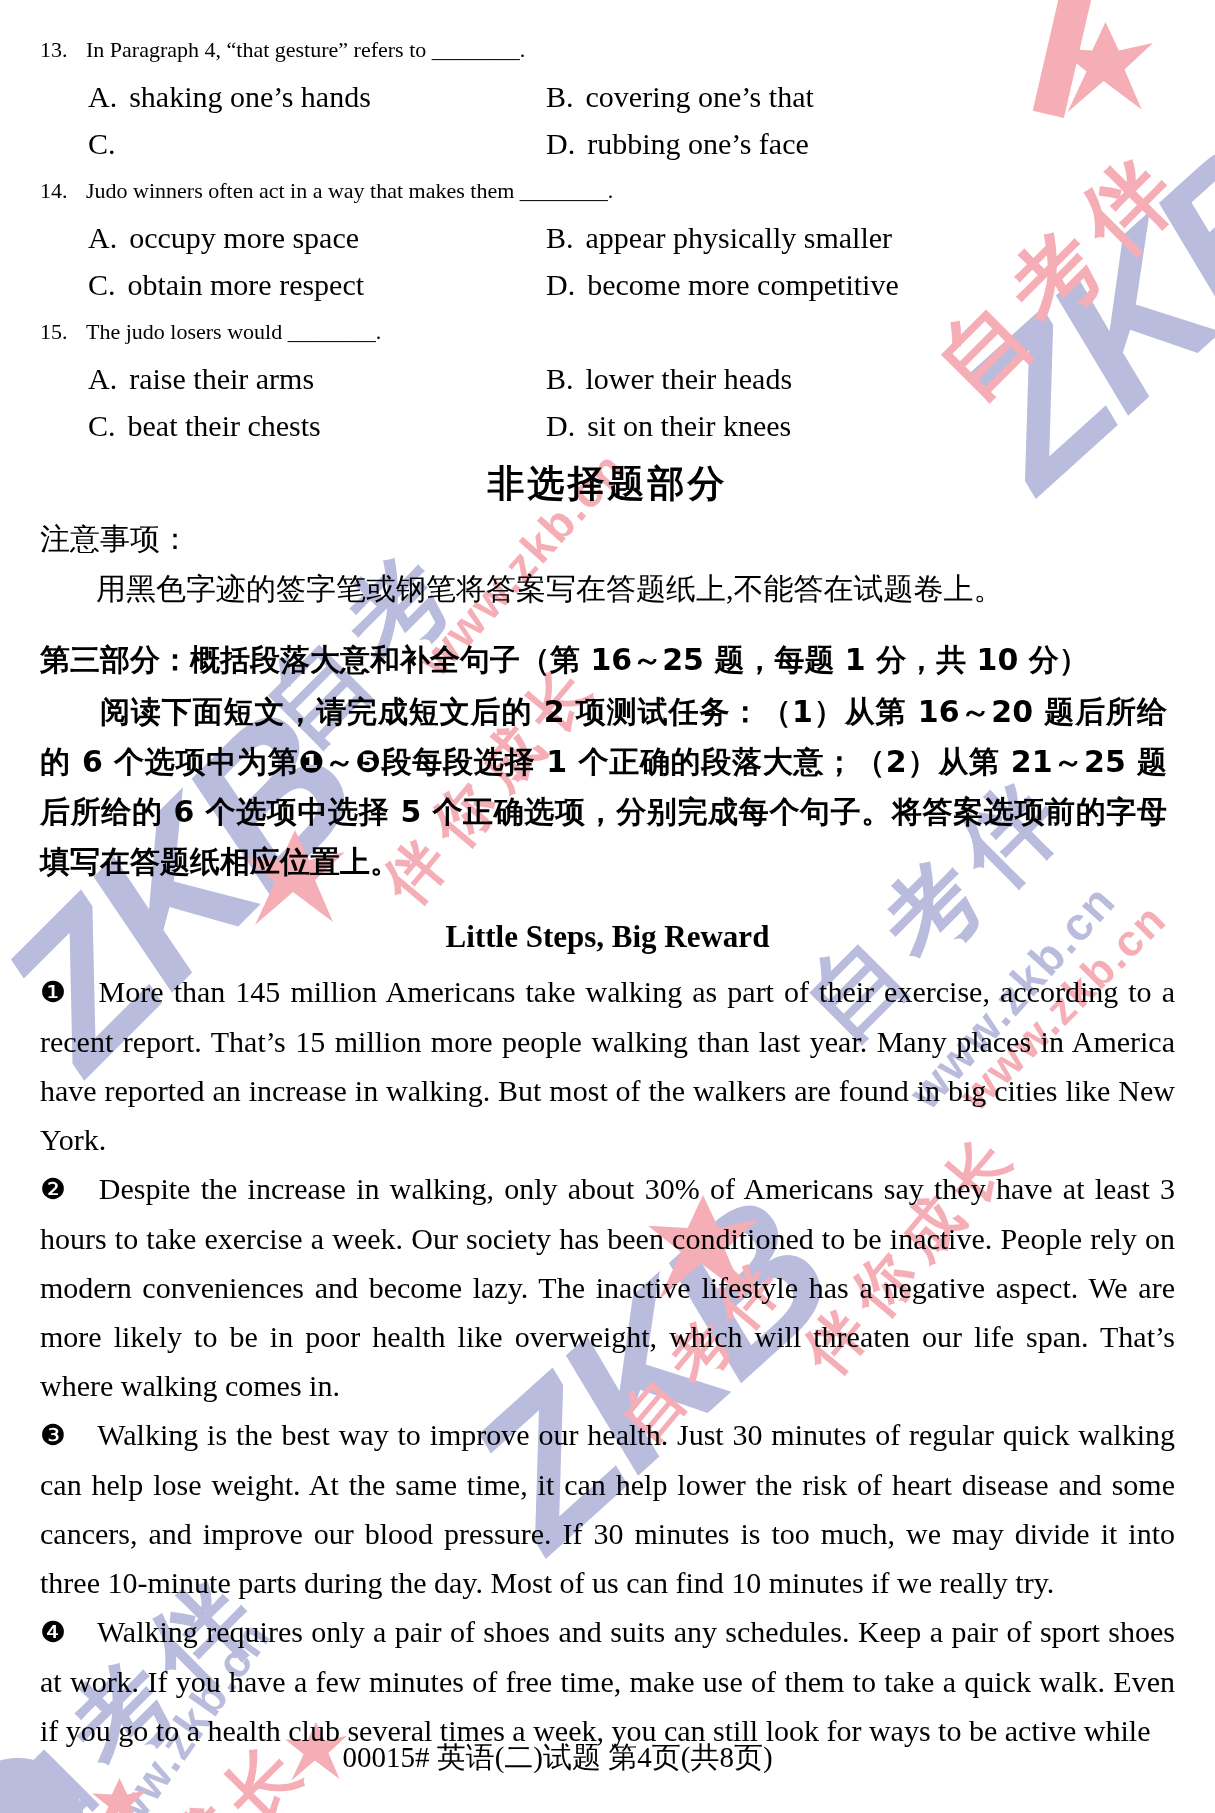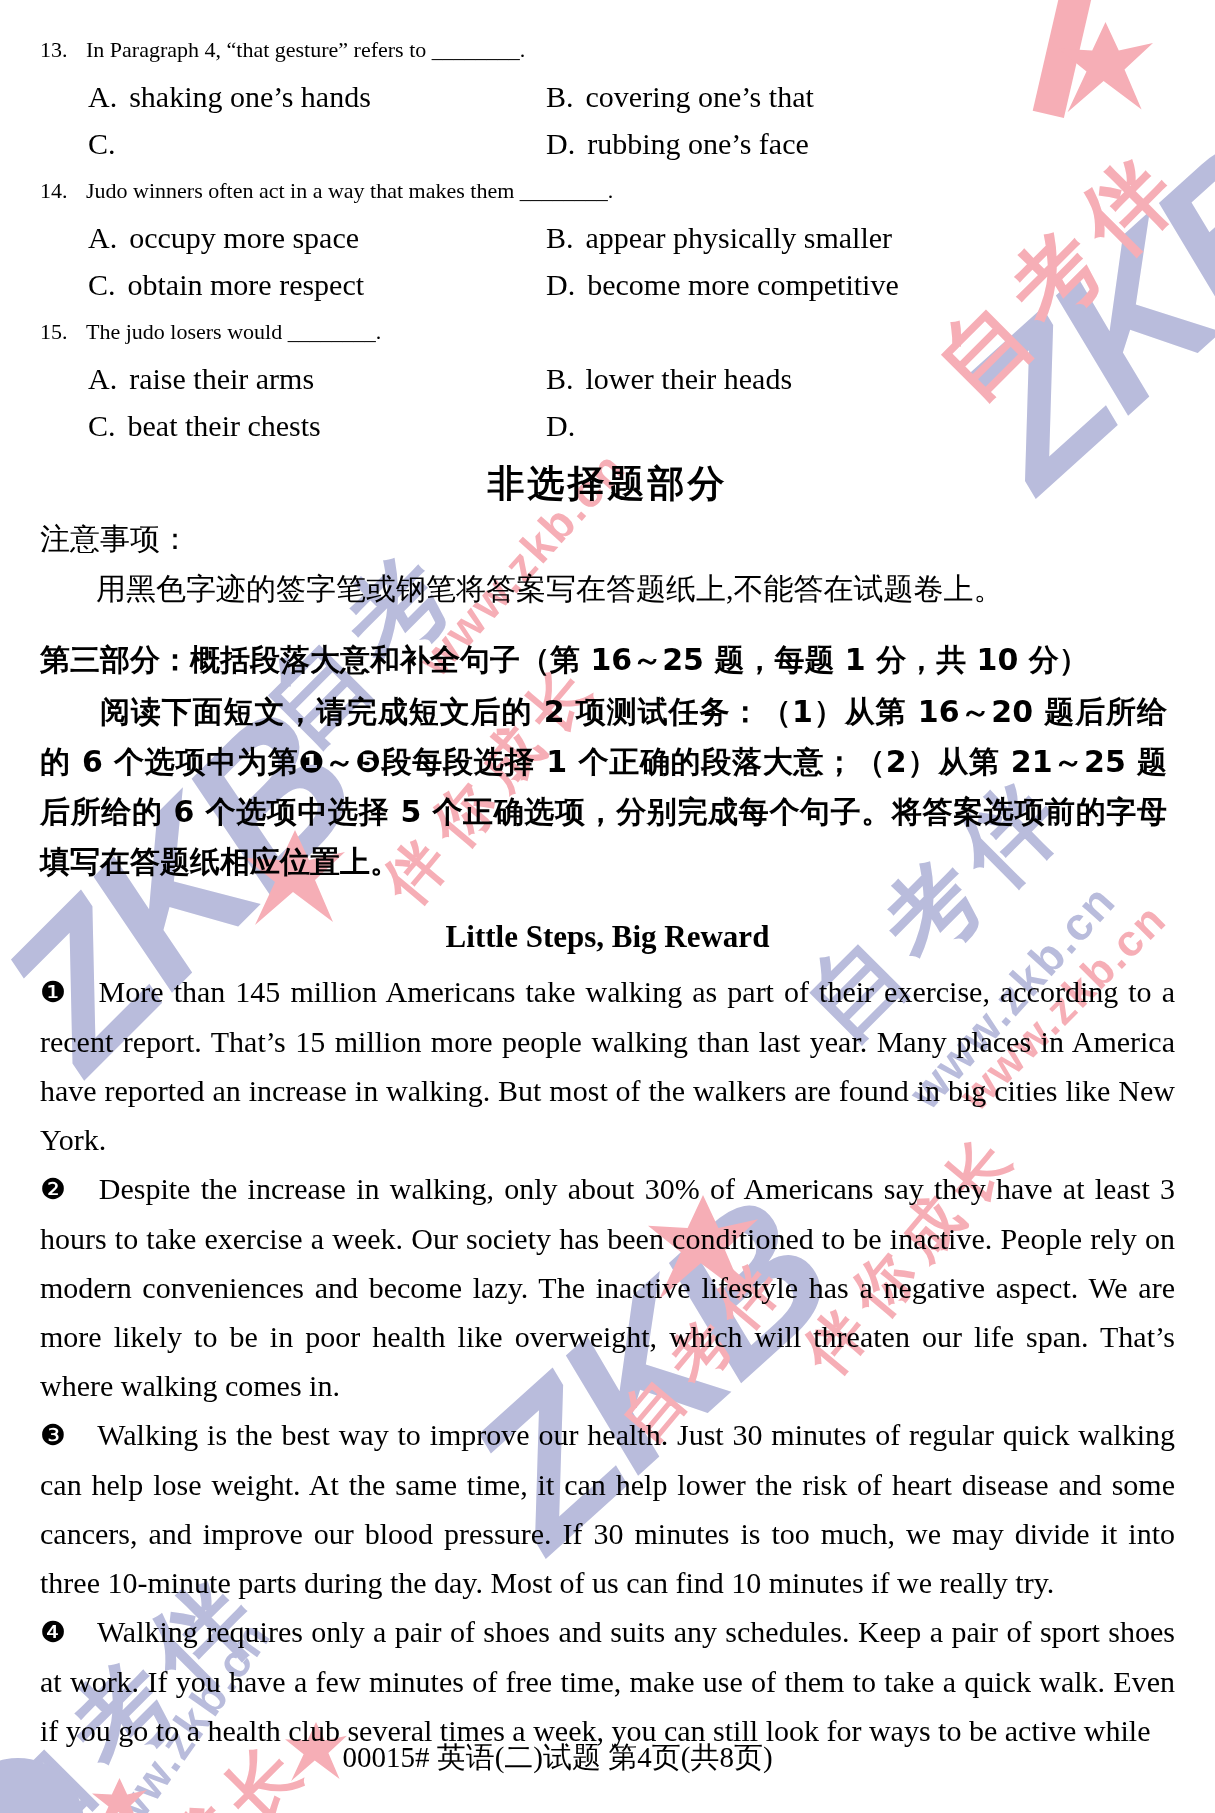--- a/index.html
+++ b/index.html
@@ -156,20 +156,21 @@
             <span>lower their heads</span>
           </span>
         </div>
         <div class="opts">
           <span class="opt opt-left">
             <span class="opt-label">C.</span>
             <span>beat their chests</span>
           </span>
           <span class="opt">
             <span class="opt-label">D.</span>
+            <span>sit on their knees</span>
           </span>
         </div>
       </div>
     </section>
 
     <h1 class="section-header">非选择题部分</h1>
 
     <div>
       <div class="notes-title">注意事项：</div>
       <p class="notes-body">用黑色字迹的签字笔或钢笔将答案写在答题纸上,不能答在试题卷上。</p>

